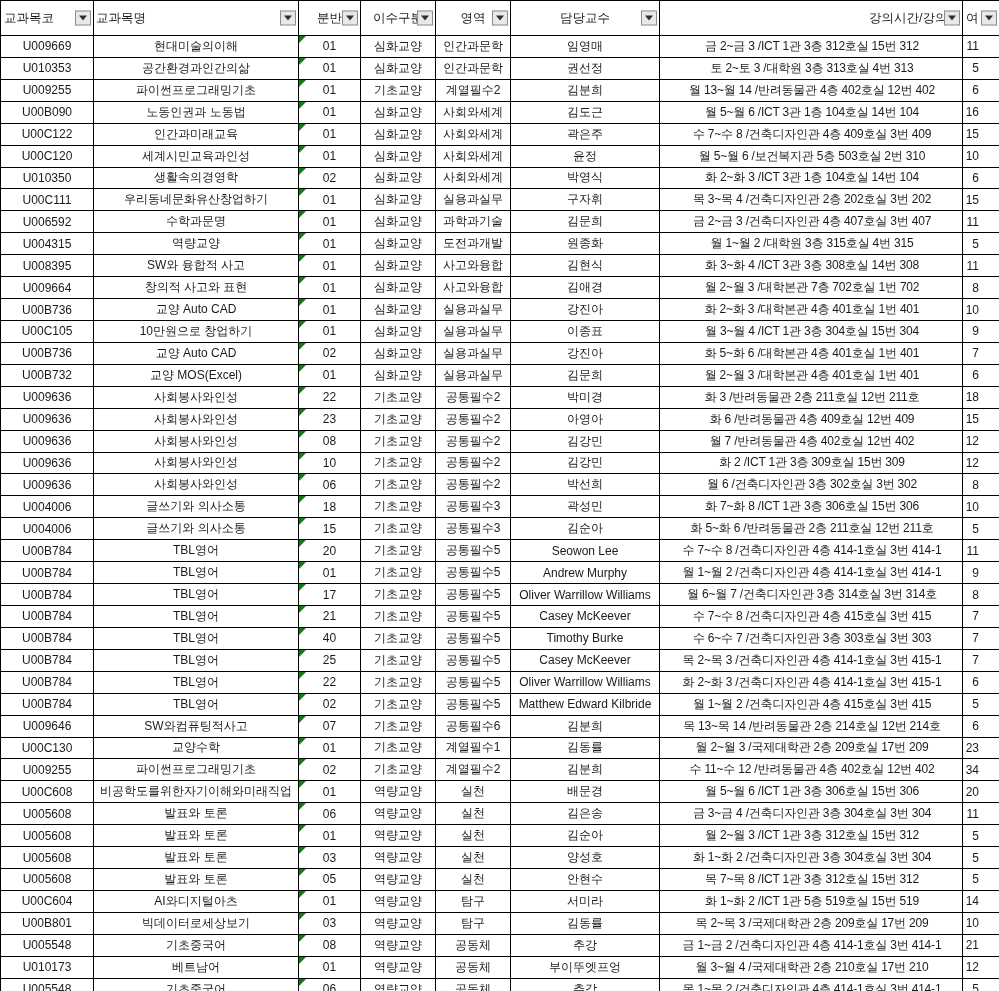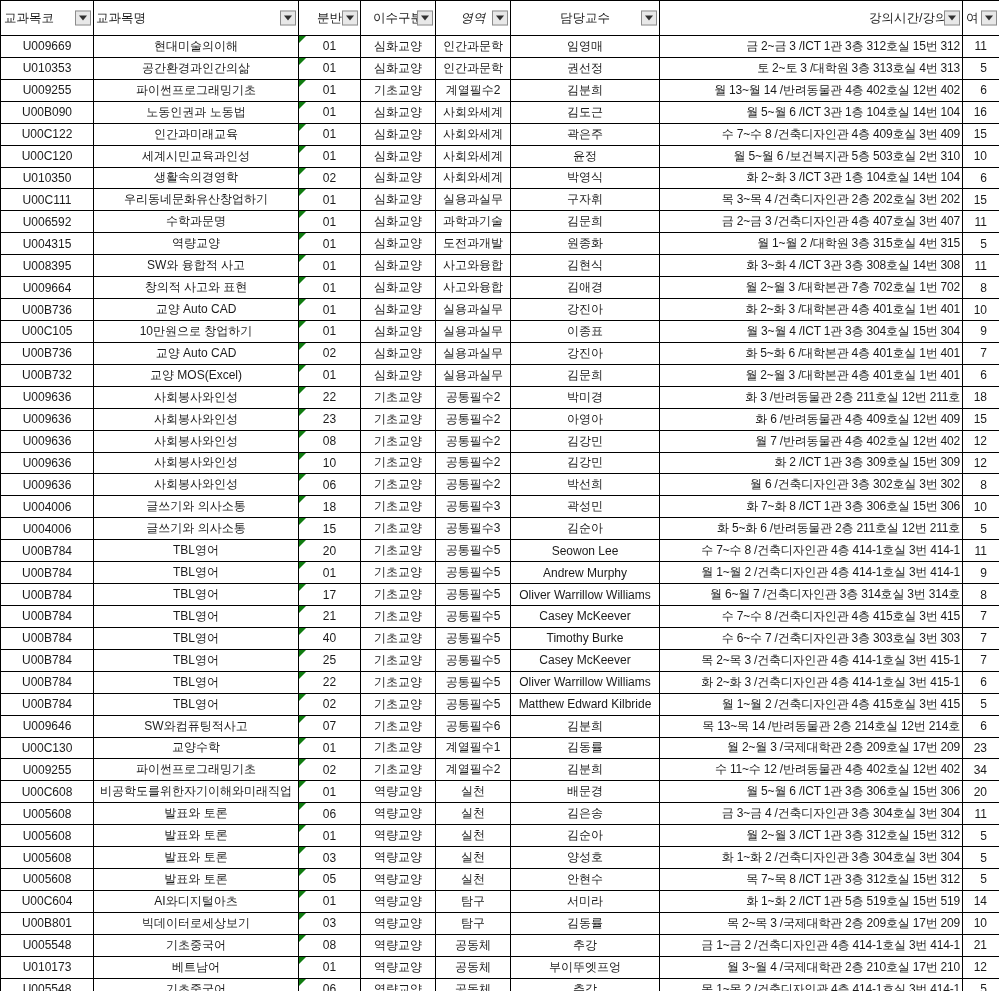--- a/index.html
+++ b/index.html
@@ -33,23 +33,23 @@
     white-space:nowrap;
     font-size:12px;
     font-weight:normal;
     position:relative;
     padding:0 2px;
     background:var(--bg);
     color:var(--text);
   }
   th{height:35px;}
   td{height:21.93px;}
-  .al-left{text-align:right;padding-left:4px;}
+  .al-left{text-align:center;padding-left:4px;}
   .al-center{text-align:center;}
-  .al-right{text-align:right;padding-right:12px;}
+  .al-right{text-align:right;padding-right:20px;}
   .header-cell{vertical-align:middle;}
   .header-label{
     display:inline-block;
     vertical-align:middle;
     font-size:12.5px;
   }
   .filter-btn{
     position:absolute;
     right:2px;top:50%;
     transform:translateY(-50%);
@@ -96,21 +96,21 @@
             </span></th>
           <th class="header-cell" style="text-align: left;"><span class="header-label">교과목명</span><span class="filter-btn">
               <span class="filter-arrow"></span>
             </span></th>
           <th class="header-cell" style="text-align: center;"><span class="header-label">분반</span><span class="filter-btn">
               <span class="filter-arrow"></span>
             </span></th>
           <th class="header-cell" style="text-align: center;"><span class="header-label">이수구분</span><span class="filter-btn">
               <span class="filter-arrow"></span>
             </span></th>
-          <th class="header-cell" style="text-align: center; font-style: italic;"><span class="header-label">영역</span><span class="filter-btn">
+          <th class="header-cell" style="text-align: center;"><span class="header-label">영역</span><span class="filter-btn">
               <span class="filter-arrow"></span>
             </span></th>
           <th class="header-cell" style="text-align: center; text-decoration: underline;"><span class="header-label">담당교수</span><span class="filter-btn">
               <span class="filter-arrow"></span>
             </span></th>
           <th class="header-cell" style="text-align: right;"><span class="header-label">강의시간/강의실</span><span class="filter-btn">
               <span class="filter-arrow"></span>
             </span></th>
           <th class="header-cell" style="text-align: left; padding-left: 3px;"><span class="header-label">여</span><span class="filter-btn">
               <span class="filter-arrow"></span>

